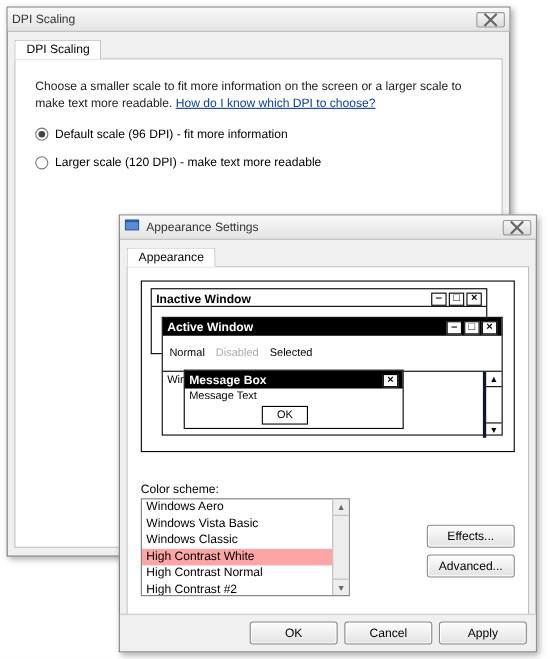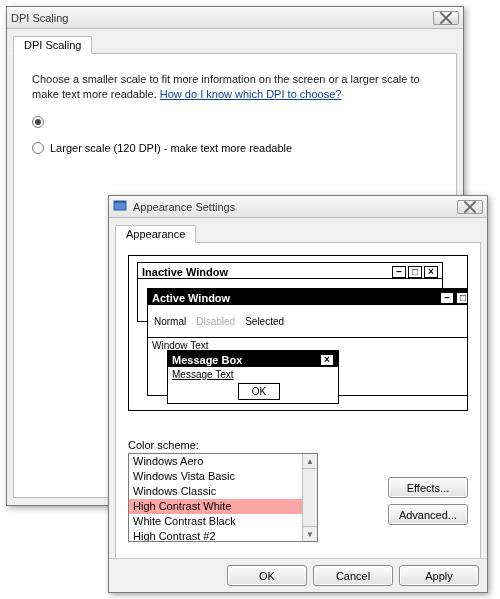--- a/index.html
+++ b/index.html
@@ -88,31 +88,31 @@
     height:16px;border-bottom:1px solid #000;
     display:flex;align-items:flex-end;padding:0 4px;gap:2px;font-weight:bold;font-size:11px;
   }
   .pv-titlebar.active{background:#000;color:#fff;}
   .pv-btn{
     width:14px;height:12px;border:1px solid #000;background:#fff;color:#000;
     display:inline-flex;align-items:center;justify-content:center;font-size:10px;line-height:1;
   }
   .pv-titlebar .spacer{flex:1;}
   #pv-inactive{left:8px;top:6px;width:306px;height:60px;}
-  #pv-active{left:18px;top:32px;width:344px;height:108px;}
+  #pv-active{left:18px;top:32px;width:310px;height:108px;}
   #pv-menu{height:15px;border-bottom:1px solid #000;padding:16px 6px;display:flex;gap:10px;align-items:center;font-size:10px;}
   #pv-menu .dis{color:#aaa;}
   #pv-body{display:flex;height:60px;}
   #pv-text{flex:1;padding:2px 4px;font-size:10px;border-right:3px solid #0f172a;position:relative;}
   #pv-scroll{width:14px;display:flex;flex-direction:column;}
   .pv-scrollbtn{flex:0 0 14px;border-bottom:1px solid #000;display:flex;align-items:center;justify-content:center;font-size:8px;}
   .pv-scrollbtn:last-child{border-bottom:none;border-top:1px solid #000;}
   .pv-scrolltrack{flex:1;}
-  #pv-msg{left:38px;top:94px;width:172px;height:54px;}
-  #pv-msg-body{padding:2px 4px;font-size:10px;text-decoration:underline;}
+  #pv-msg{left:38px;top:80px;width:200px;height:54px;}
+  #pv-msg-body{padding:2px 4px;font-size:10px;}
   .pv-ok{position:absolute;left:70px;bottom:3px;width:42px;height:17px;border:1px solid #000;background:#fff;font-size:10px;display:flex;align-items:center;justify-content:center;}
   
   .label{font-size:11px;margin-top:28px;}
   .listbox{
     margin-top:2px;
     width:190px;height:89px;
     border:1px solid #7a7a7a;
     background:#fff;
     overflow:hidden;
     display:flex;
@@ -152,20 +152,21 @@
     </span>
   </div>
   <div id="dpi-client" class="client">
     <div class="tab-notch">DPI Scaling</div>
     <div class="dpi-desc">
       <span>Choose a smaller scale to fit more information on the screen or a larger scale to make text more readable.</span>
       <a href="#">How do I know which DPI to choose?</a>
     </div>
     <div class="radio-row">
       <span class="radio sel"></span>
+      <span>Default scale (96 DPI) - fit more information</span>
     </div>
     <div class="radio-row">
       <span class="radio"></span>
       <span>Larger scale (120 DPI) - make text more readable</span>
     </div>
   </div>
 </div>
 
 <div id="app-win" class="window">
   <div class="titlebar">
@@ -228,21 +229,21 @@
       </div>
     </div>
 
     <div class="label">Color scheme:</div>
     <div class="listbox">
       <div class="listitems" id="scheme-list">
           <div>Windows Aero</div>
           <div>Windows Vista Basic</div>
           <div>Windows Classic</div>
           <div class="sel">High Contrast White</div>
-          <div>White Contrast Black</div>
+          <div>High Contrast Normal</div>
           <div>High Contrast #2</div>
         </div>
       <div class="listscroll">
         <div class="lsbtn">▲</div>
         <div class="lstrack"></div>
         <div class="lsbtn">▼</div>
       </div>
     </div>
 
     <div class="side-buttons">

